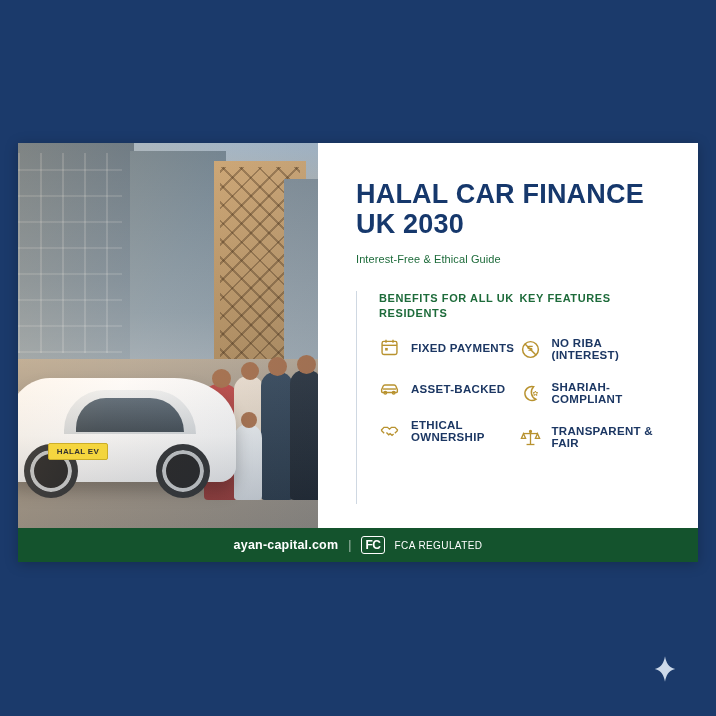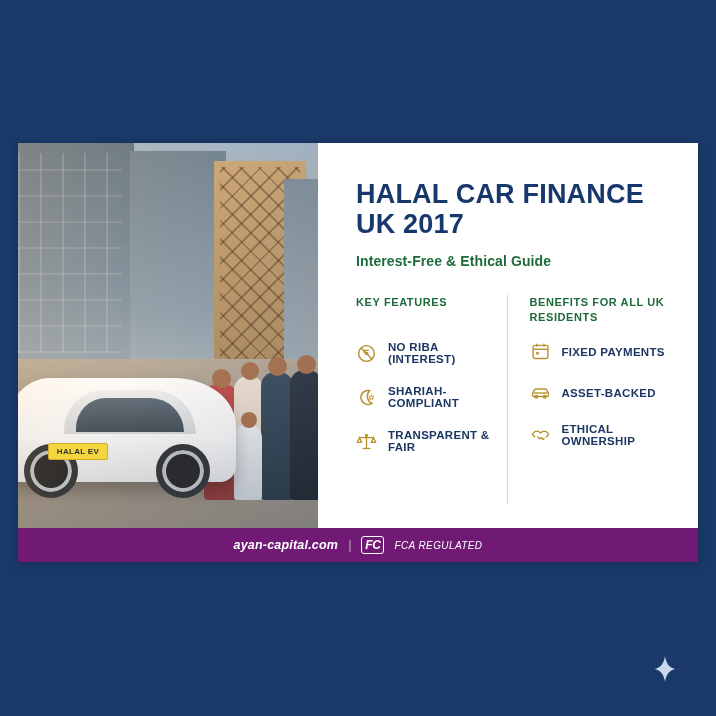--- a/index.html
+++ b/index.html
@@ -150,22 +150,22 @@
   #headline {
     font-size: 27px;
     line-height: 1.12;
     font-weight: bold;
     color: #16386c;
     letter-spacing: 0.2px;
   }
   #headline .l2 { display: block; }
   #subhead {
     margin-top: 14px;
-    font-size: 14px;
-    font-weight: bold;
+    font-size: 11px;
+    font-weight: normal;
     color: #1d6b3a;
     letter-spacing: 0.1px;
   }
   #columns {
     margin-top: 26px;
     display: flex;
     flex: 1 1 auto;
   }
   .col {
     flex: 1 1 50%;
@@ -202,27 +202,26 @@
     font-size: 11.5px;
     font-weight: bold;
     color: #1c3763;
     letter-spacing: 0.3px;
   }
 
   
   #footer {
     height: 34px;
     flex: 0 0 34px;
-    background: #701a75;
+    background: #14532d;
     display: flex;
     align-items: center;
     justify-content: center;
     gap: 10px;
     color: #ffffff;
-    font-style: italic;
   }
   #footer .site {
     font-size: 12.5px;
     font-weight: bold;
     letter-spacing: 0.2px;
   }
   #footer .sep {
     opacity: 0.6;
     font-size: 12px;
   }
@@ -289,26 +288,66 @@
       <div class="ph-wheel w2"></div>
       <div class="ph-plate">HALAL EV</div>
 
       <div class="ph-warm"></div>
     </div>
 
     <div id="content">
 
       <div id="headline">
         <span class="l1">HALAL CAR FINANCE</span>
-        <span class="l2">UK 2017</span>
+        <span class="l2">UK 2030</span>
       </div>
 
       <div id="subhead">Interest-Free &amp; Ethical Guide</div>
 
       <div id="columns">
+
+        <div class="col right">
+          <div class="col-title">BENEFITS FOR ALL UK RESIDENTS</div>
+
+          <div class="feature">
+            <span class="ic">
+              <svg width="21" height="21" viewBox="0 0 24 24" fill="none" stroke="currentColor" stroke-width="1.6">
+                <rect x="3.5" y="5" width="17" height="15" rx="2"></rect>
+                <line x1="3.5" y1="9.5" x2="20.5" y2="9.5"></line>
+                <line x1="8" y1="3" x2="8" y2="6.6"></line>
+                <line x1="16" y1="3" x2="16" y2="6.6"></line>
+                <rect x="7" y="12.5" width="3" height="3" fill="currentColor" stroke="none"></rect>
+              </svg>
+            </span>
+            <span class="lbl">FIXED PAYMENTS</span>
+          </div>
+
+          <div class="feature">
+            <span class="ic">
+              <svg width="21" height="21" viewBox="0 0 24 24" fill="none" stroke="currentColor" stroke-width="1.6">
+                <path d="M3 15.5v-2.2l1.8-4.1A2 2 0 0 1 6.6 8h10.8a2 2 0 0 1 1.8 1.2l1.8 4.1v2.2a1 1 0 0 1-1 1H4a1 1 0 0 1-1-1z"></path>
+                <line x1="4.6" y1="12.6" x2="19.4" y2="12.6"></line>
+                <circle cx="7.2" cy="16.8" r="1.5"></circle>
+                <circle cx="16.8" cy="16.8" r="1.5"></circle>
+              </svg>
+            </span>
+            <span class="lbl">ASSET-BACKED</span>
+          </div>
+
+          <div class="feature">
+            <span class="ic">
+              <svg width="21" height="21" viewBox="0 0 24 24" fill="none" stroke="currentColor" stroke-width="1.5">
+                <path d="M2.5 10.5l3.2-3.2h4l2.3 2.1 2.3-2.1h4l3.2 3.2"></path>
+                <path d="M8.5 13.2l2.6 2.6 1.6-1.3 2.2 1.9 1.8-1.6"></path>
+                <path d="M2.5 10.5l3.4 3.4M21.5 10.5l-3.4 3.4"></path>
+              </svg>
+            </span>
+            <span class="lbl">ETHICAL OWNERSHIP</span>
+          </div>
+        </div>
 
         <div class="col left">
           <div class="col-title">KEY FEATURES</div>
 
           <div class="feature">
             <span class="ic">
               <svg width="21" height="21" viewBox="0 0 24 24" fill="none" stroke="currentColor" stroke-width="1.7">
                 <circle cx="12" cy="12" r="9"></circle>
                 <line x1="5.5" y1="5.5" x2="18.5" y2="18.5"></line>
                 <path d="M10 8.5h4.5M10 8.5c-1.4 0-1.4 2.2 0 2.2h2.6c1.4 0 1.4 2.2 0 2.2H9.6" stroke-width="1.3"></path>
@@ -335,60 +374,20 @@
                 <line x1="4" y1="7.5" x2="20" y2="7.5"></line>
                 <path d="M4 7.5L1.6 13h4.8z"></path>
                 <path d="M20 7.5L17.6 13h4.8z"></path>
                 <circle cx="12" cy="5" r="1.1"></circle>
               </svg>
             </span>
             <span class="lbl">TRANSPARENT &amp; FAIR</span>
           </div>
         </div>
 
-        <div class="col right">
-          <div class="col-title">BENEFITS FOR ALL UK RESIDENTS</div>
-
-          <div class="feature">
-            <span class="ic">
-              <svg width="21" height="21" viewBox="0 0 24 24" fill="none" stroke="currentColor" stroke-width="1.6">
-                <rect x="3.5" y="5" width="17" height="15" rx="2"></rect>
-                <line x1="3.5" y1="9.5" x2="20.5" y2="9.5"></line>
-                <line x1="8" y1="3" x2="8" y2="6.6"></line>
-                <line x1="16" y1="3" x2="16" y2="6.6"></line>
-                <rect x="7" y="12.5" width="3" height="3" fill="currentColor" stroke="none"></rect>
-              </svg>
-            </span>
-            <span class="lbl">FIXED PAYMENTS</span>
-          </div>
-
-          <div class="feature">
-            <span class="ic">
-              <svg width="21" height="21" viewBox="0 0 24 24" fill="none" stroke="currentColor" stroke-width="1.6">
-                <path d="M3 15.5v-2.2l1.8-4.1A2 2 0 0 1 6.6 8h10.8a2 2 0 0 1 1.8 1.2l1.8 4.1v2.2a1 1 0 0 1-1 1H4a1 1 0 0 1-1-1z"></path>
-                <line x1="4.6" y1="12.6" x2="19.4" y2="12.6"></line>
-                <circle cx="7.2" cy="16.8" r="1.5"></circle>
-                <circle cx="16.8" cy="16.8" r="1.5"></circle>
-              </svg>
-            </span>
-            <span class="lbl">ASSET-BACKED</span>
-          </div>
-
-          <div class="feature">
-            <span class="ic">
-              <svg width="21" height="21" viewBox="0 0 24 24" fill="none" stroke="currentColor" stroke-width="1.5">
-                <path d="M2.5 10.5l3.2-3.2h4l2.3 2.1 2.3-2.1h4l3.2 3.2"></path>
-                <path d="M8.5 13.2l2.6 2.6 1.6-1.3 2.2 1.9 1.8-1.6"></path>
-                <path d="M2.5 10.5l3.4 3.4M21.5 10.5l-3.4 3.4"></path>
-              </svg>
-            </span>
-            <span class="lbl">ETHICAL OWNERSHIP</span>
-          </div>
-        </div>
-
       </div>
     </div>
   </div>
 
   <div id="footer">
     <span class="site">ayan-capital.com</span>
     <span class="sep">|</span>
     <span class="fca-badge">FC</span>
     <span class="fca-text">FCA REGULATED</span>
   </div>

